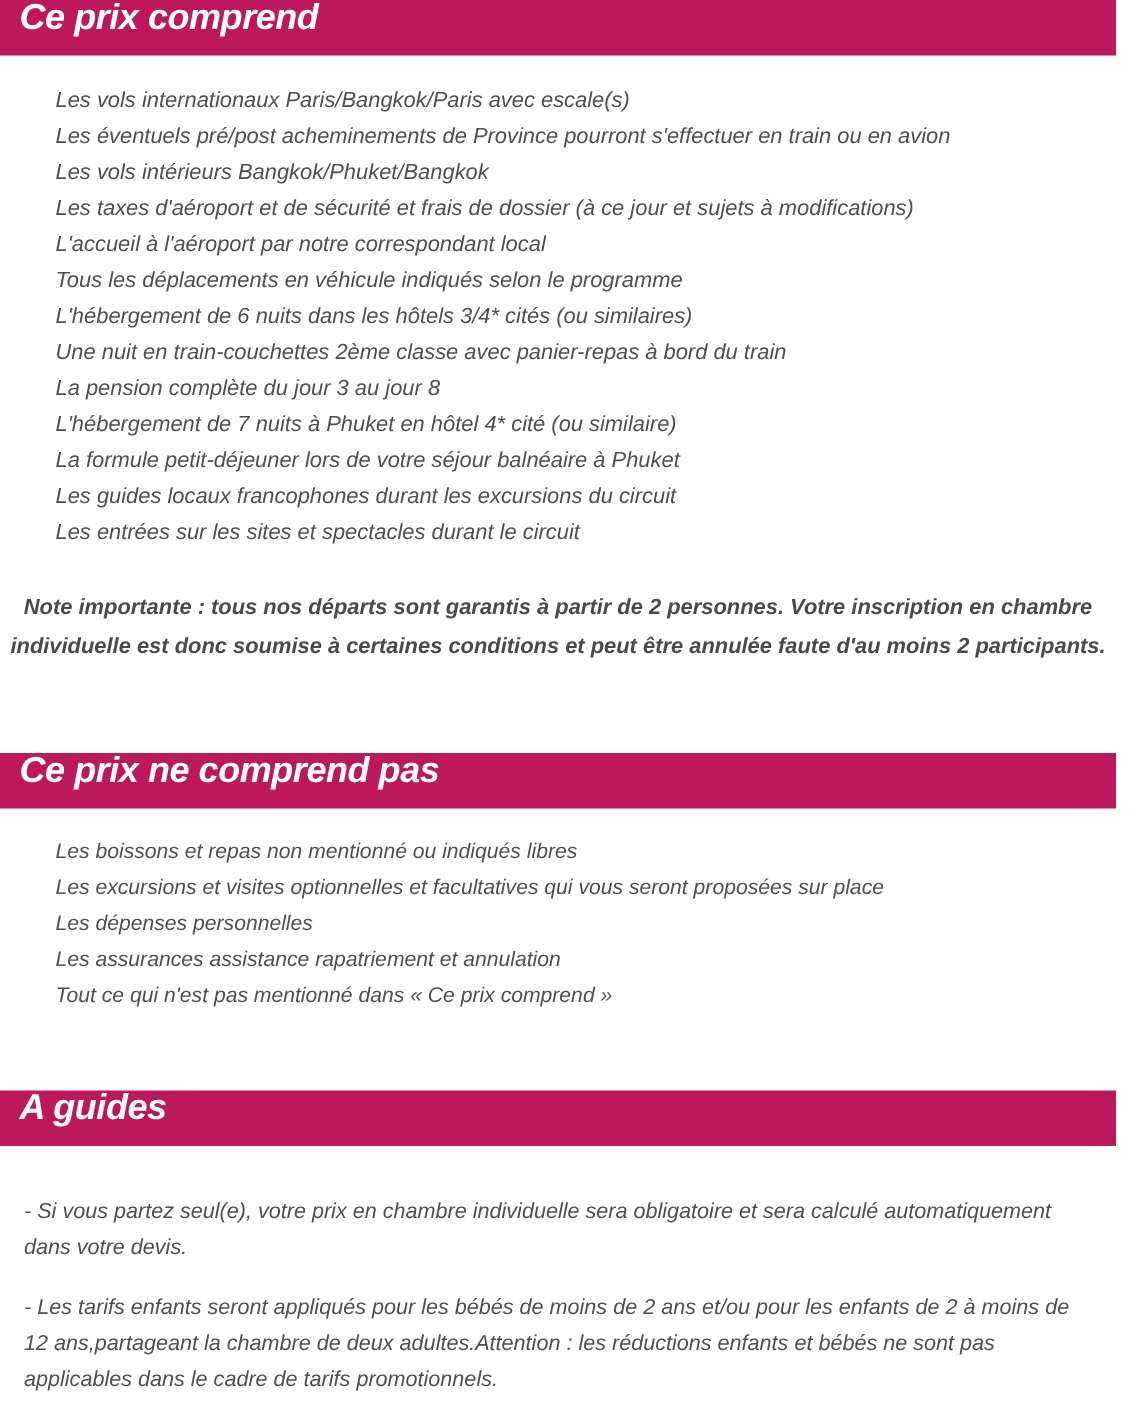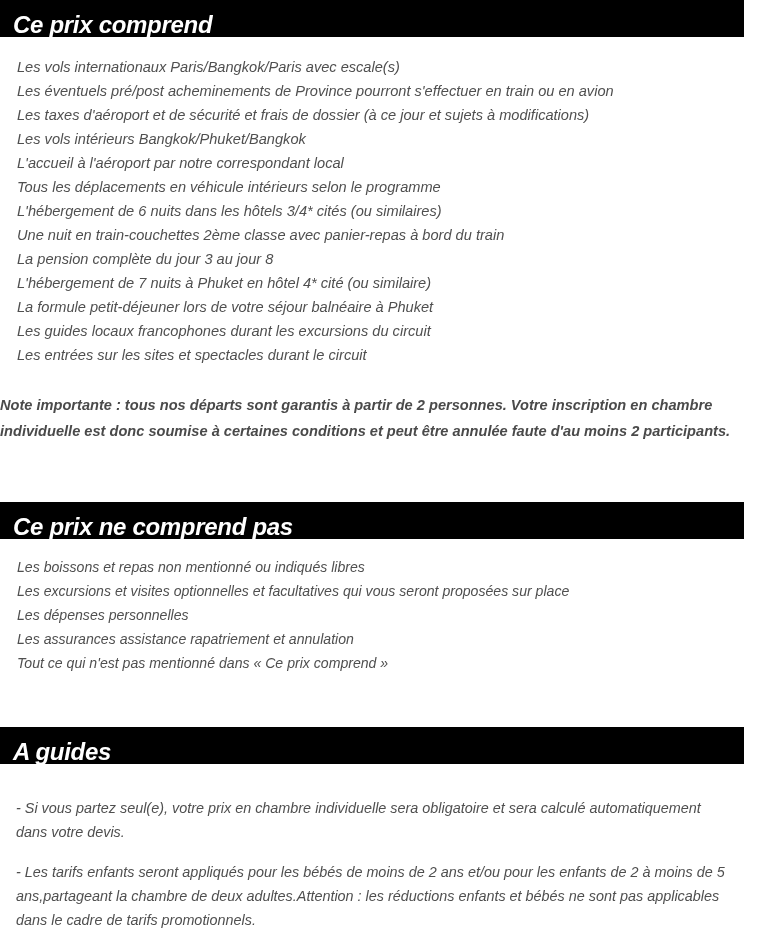--- a/index.html
+++ b/index.html
@@ -16,25 +16,25 @@
     position: relative;
   }
 
   .doc {
     width: 758px;
     position: relative;
   }
 
   
   .section-bar {
-    background: #000000;
+    background: #be185d;
     height: 37px;
     margin-right: 14px;
     display: flex;
-    align-items: flex-end;
+    align-items: flex-start;
     padding-left: 13px;
     box-sizing: border-box;
   }
   .section-bar .section-title {
     color: #ffffff;
     font-size: 24px;
     font-style: italic;
     font-weight: bold;
     letter-spacing: -0.3px;
     line-height: 1;
@@ -47,38 +47,40 @@
     list-style: none;
     margin: 0;
     padding: 0;
   }
   .item-list li {
     font-style: italic;
     color: #4f4f4f;
     line-height: 24px;
     white-space: nowrap;
     padding-left: 17px;
+    margin-left: 20px;
   }
 
   .block-included {
     padding-top: 18px;
   }
   .block-included .item-list li {
     font-size: 14.6px;
   }
 
   .note {
     font-style: italic;
     font-weight: bold;
     color: #4a4a4a;
     font-size: 14.6px;
     line-height: 26px;
     margin: 0;
     padding-top: 25px;
     padding-right: 14px;
+    text-align: center;
   }
 
   .block-excluded {
     padding-top: 16px;
   }
   .block-excluded .item-list li {
     font-size: 14.1px;
   }
 
   .block-savoir {
@@ -104,24 +106,24 @@
 
   <div>
     <div class="section-bar">
       <span class="section-title">Ce prix comprend</span>
     </div>
 
     <div class="block-included">
       <ul class="item-list">
         <li>Les vols internationaux Paris/Bangkok/Paris avec escale(s)</li>
         <li>Les éventuels pré/post acheminements de Province pourront s'effectuer en train ou en avion</li>
+        <li>Les vols intérieurs Bangkok/Phuket/Bangkok</li>
         <li>Les taxes d'aéroport et de sécurité et frais de dossier (à ce jour et sujets à modifications)</li>
-        <li>Les vols intérieurs Bangkok/Phuket/Bangkok</li>
         <li>L'accueil à l'aéroport par notre correspondant local</li>
-        <li>Tous les déplacements en véhicule intérieurs selon le programme</li>
+        <li>Tous les déplacements en véhicule indiqués selon le programme</li>
         <li>L'hébergement de 6 nuits dans les hôtels 3/4* cités (ou similaires)</li>
         <li>Une nuit en train-couchettes 2ème classe avec panier-repas à bord du train</li>
         <li>La pension complète du jour 3 au jour 8</li>
         <li>L'hébergement de 7 nuits à Phuket en hôtel 4* cité (ou similaire)</li>
         <li>La formule petit-déjeuner lors de votre séjour balnéaire à Phuket</li>
         <li>Les guides locaux francophones durant les excursions du circuit</li>
         <li>Les entrées sur les sites et spectacles durant le circuit</li>
       </ul>
 
       <p class="note"> Note importante : tous nos départs sont garantis à partir de 2 personnes. Votre inscription en chambre individuelle est donc soumise à certaines conditions et peut être annulée faute d'au moins 2 participants.</p>
@@ -148,17 +150,17 @@
 
   <div class="gap-after-excluded"></div>
 
   <div>
     <div class="section-bar">
       <span class="section-title">A guides</span>
     </div>
 
     <div class="block-savoir">
       <p>- Si vous partez seul(e), votre prix en chambre individuelle sera obligatoire et sera calculé automatiquement dans votre devis.</p>
-      <p>- Les tarifs enfants seront appliqués pour les bébés de moins de 2 ans et/ou pour les enfants de 2 à moins de 5 ans,partageant la chambre de deux adultes.Attention : les réductions enfants et bébés ne sont pas applicables dans le cadre de tarifs promotionnels.</p>
+      <p>- Les tarifs enfants seront appliqués pour les bébés de moins de 2 ans et/ou pour les enfants de 2 à moins de 12 ans,partageant la chambre de deux adultes.Attention : les réductions enfants et bébés ne sont pas applicables dans le cadre de tarifs promotionnels.</p>
     </div>
   </div>
 
 </div>
 
 </body></html>

